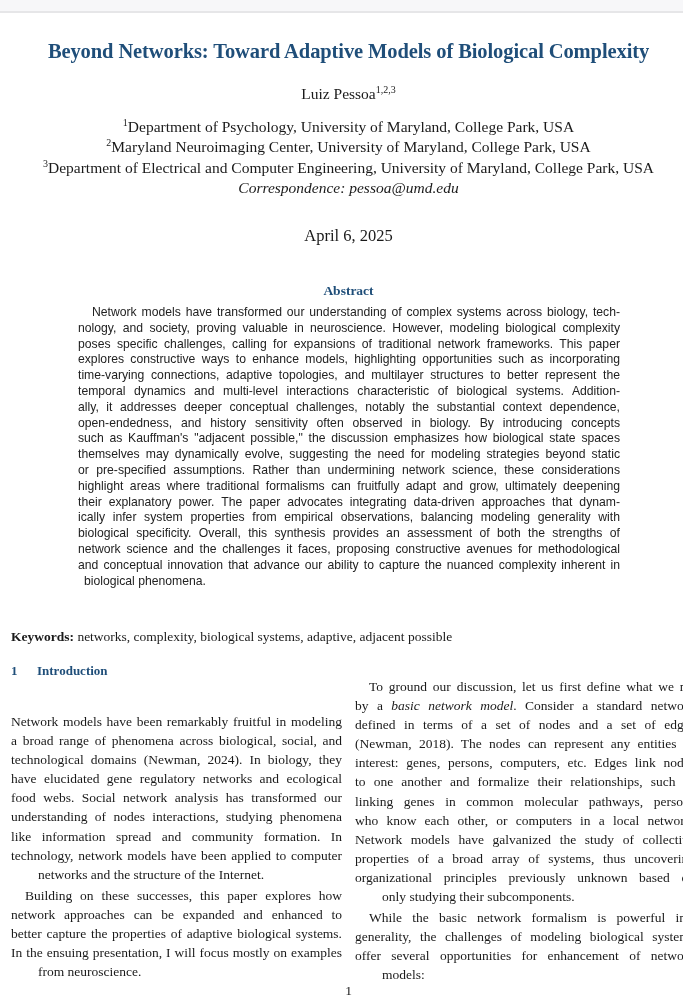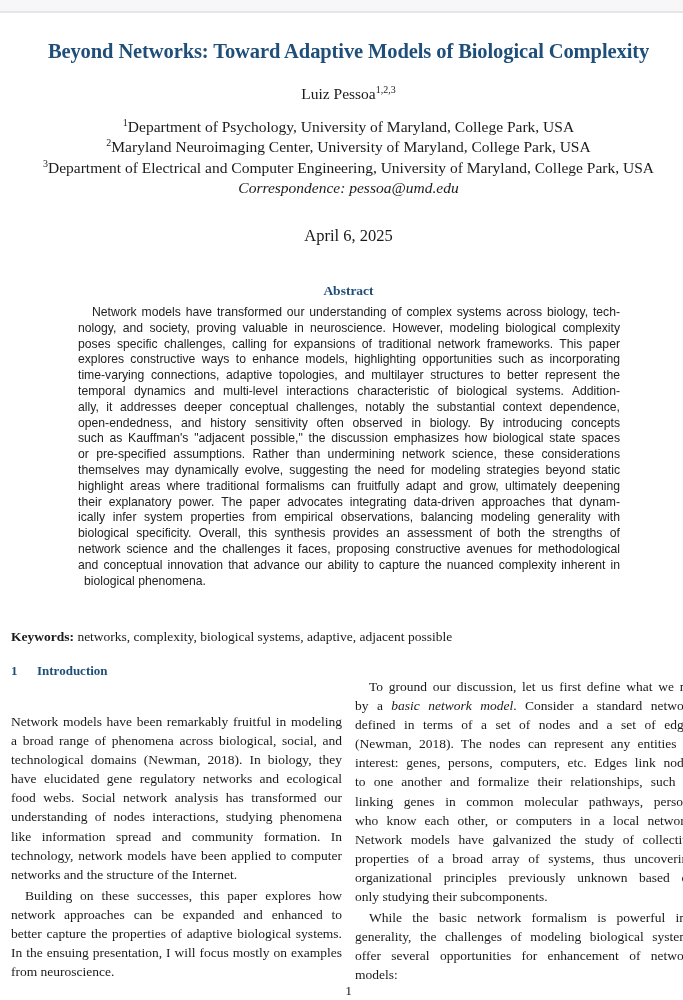--- a/index.html
+++ b/index.html
@@ -75,21 +75,21 @@
       font-size: 13px; font-weight: bold; color: #1f4e79; white-space: nowrap;
     }
     .section-head .num { display: inline-block; width: 26px; }
     .col {
       position: absolute;
       font-size: 13.5px;
       line-height: 19.1px;
       color: #1a1a1a;
     }
     .col .line { display: block; white-space: nowrap; text-align: justify; text-align-last: justify; height: 19.1px; }
-    .col .line.last { text-align-last: left; }
+    .col .line.last { text-align-last: left; margin-left: 27px; }
     .col .indent { padding-left: 14px; }
     .col-left { top: 699px; left: 11px; width: 331px; }
     .col-right { top: 664px; left: 355px; width: 340px; }
     .col-right .line { width: 340px; }
     .gap { height: 2px; }
     .pagenum {
       position: absolute; top: 970px; left: 0; width: 697px;
       text-align: center; font-size: 13.5px;
     }
     em { font-style: italic; }
@@ -125,22 +125,22 @@
   <div class="abstract" id="abstract">
       <span class="line indent">Network models have transformed our understanding of complex systems across biology, tech-</span>
       <span class="line">nology, and society, proving valuable in neuroscience.  However, modeling biological complexity</span>
       <span class="line">poses specific challenges, calling for expansions of traditional network frameworks.  This paper</span>
       <span class="line">explores constructive ways to enhance models, highlighting opportunities such as incorporating</span>
       <span class="line">time-varying connections, adaptive topologies, and multilayer structures to better represent the</span>
       <span class="line">temporal dynamics and multi-level interactions characteristic of biological systems.  Addition-</span>
       <span class="line">ally, it addresses deeper conceptual challenges, notably the substantial context dependence,</span>
       <span class="line">open-endedness, and history sensitivity often observed in biology.  By introducing concepts</span>
       <span class="line">such as Kauffman's "adjacent possible," the discussion emphasizes how biological state spaces</span>
+      <span class="line">themselves may dynamically evolve, suggesting the need for modeling strategies beyond static</span>
       <span class="line">or pre-specified assumptions.  Rather than undermining network science, these considerations</span>
-      <span class="line">themselves may dynamically evolve, suggesting the need for modeling strategies beyond static</span>
       <span class="line">highlight areas where traditional formalisms can fruitfully adapt and grow, ultimately deepening</span>
       <span class="line">their explanatory power.  The paper advocates integrating data-driven approaches that dynam-</span>
       <span class="line">ically infer system properties from empirical observations, balancing modeling generality with</span>
       <span class="line">biological specificity.  Overall, this synthesis provides an assessment of both the strengths of</span>
       <span class="line">network science and the challenges it faces, proposing constructive avenues for methodological</span>
       <span class="line">and conceptual innovation that advance our ability to capture the nuanced complexity inherent in</span>
       <span class="line last">biological phenomena.</span>
     </div>
 
   <div class="keywords">
@@ -148,21 +148,21 @@
     <span>networks, complexity, biological systems, adaptive, adjacent possible</span>
   </div>
 
   <div class="section-head">
     <span class="num">1</span><span>Introduction</span>
   </div>
 
   <div class="col col-left" id="col-left">
       <span class="line">Network models have been remarkably fruitful in modeling</span>
       <span class="line">a broad range of phenomena across biological, social, and</span>
-      <span class="line">technological domains (Newman, 2018).  In biology, they</span>
+      <span class="line">technological domains (Newman, 2024).  In biology, they</span>
       <span class="line">have elucidated gene regulatory networks and ecological</span>
       <span class="line">food webs.  Social network analysis has transformed our</span>
       <span class="line">understanding of nodes interactions, studying phenomena</span>
       <span class="line">like information spread and community formation.  In</span>
       <span class="line">technology, network models have been applied to computer</span>
       <span class="line last">networks and the structure of the Internet.</span>
       <div class="gap"></div>
       <span class="line indent">Building on these successes, this paper explores how</span>
       <span class="line">network approaches can be expanded and enhanced to</span>
       <span class="line">better capture the properties of adaptive biological systems.</span>

